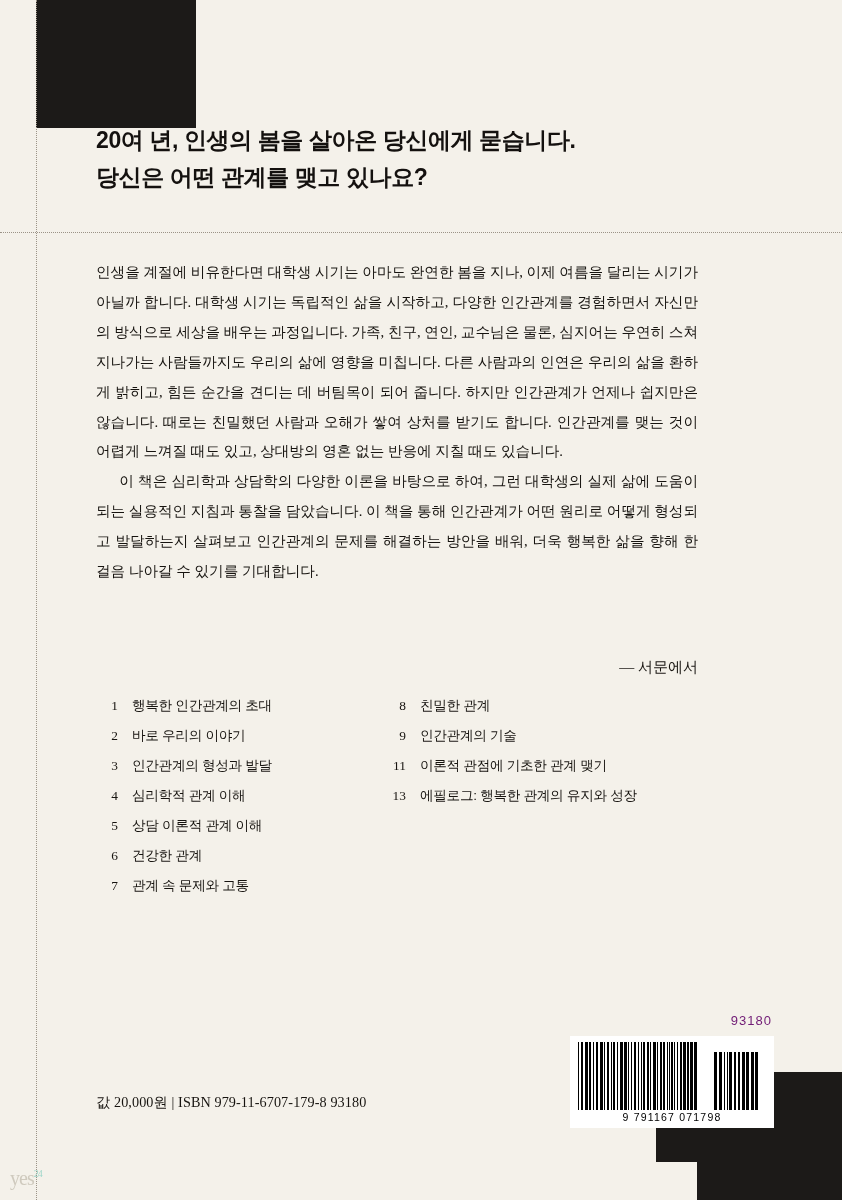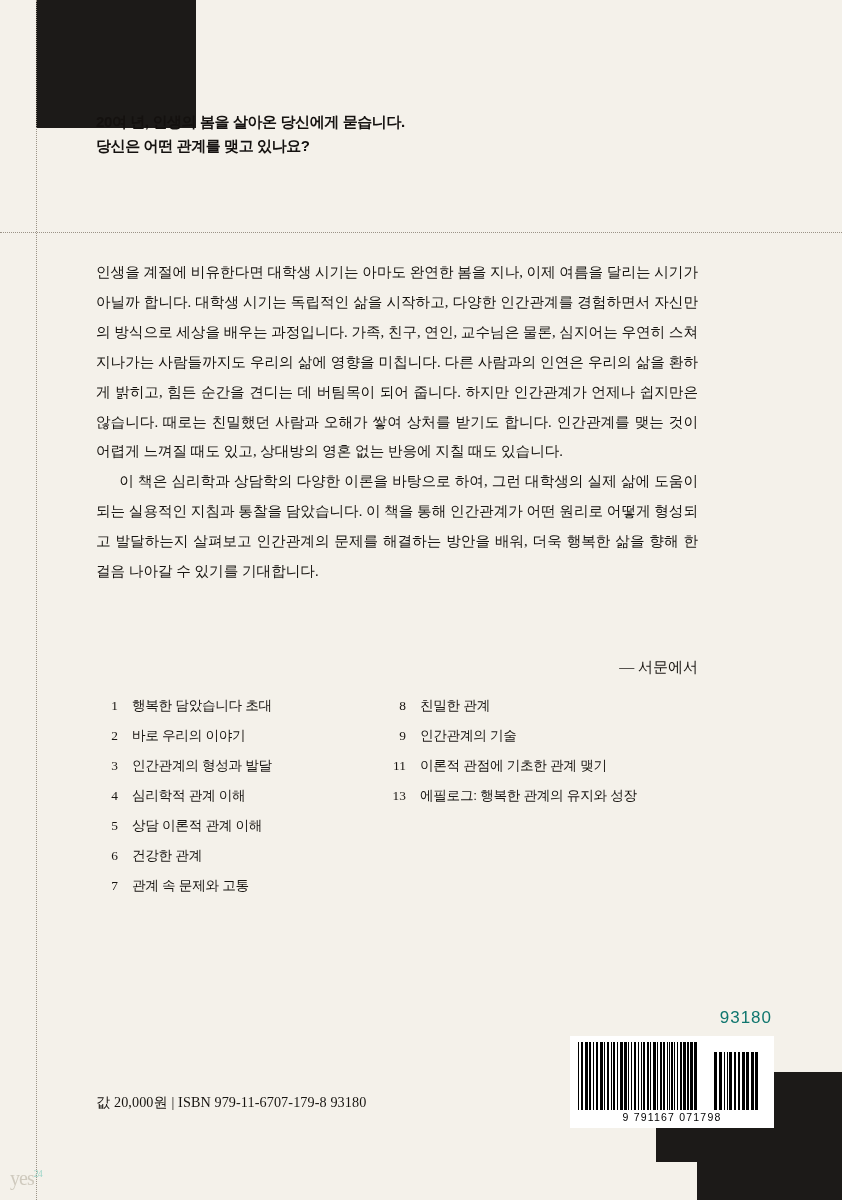--- a/index.html
+++ b/index.html
@@ -67,24 +67,24 @@
     position: absolute;
     left: 36px;
     top: 0;
     height: 1200px;
     border-left: 1px dotted #9b9387;
   }
 
   .headline {
     position: absolute;
     left: 96px;
-    top: 110px;
+    top: 122px;
     width: 700px;
     color: #14110f;
-    font-size: 15px;
+    font-size: 23px;
     font-weight: bold;
     line-height: 1.62;
     letter-spacing: -0.4px;
   }
   .headline div {
     white-space: nowrap;
   }
 
   .body-copy {
     position: absolute;
@@ -155,22 +155,22 @@
     height: 92px;
     background: #ffffff;
     padding: 6px 8px 4px 8px;
     box-sizing: border-box;
   }
   .barcode-isbn-num {
     position: absolute;
     right: 70px;
     bottom: 172px;
     font-family: "Liberation Sans", sans-serif;
-    font-size: 17px;
-    color: #0f766e;
+    font-size: 13px;
+    color: #701a75;
     letter-spacing: 1px;
   }
   .bars {
     height: 68px;
     display: flex;
     align-items: flex-end;
     gap: 0;
   }
   .bars i {
     display: block;
@@ -241,21 +241,21 @@
     <p>인생을 계절에 비유한다면 대학생 시기는 아마도 완연한 봄을 지나, 이제 여름을 달리는 시기가 아닐까 합니다. 대학생 시기는 독립적인 삶을 시작하고, 다양한 인간관계를 경험하면서 자신만의 방식으로 세상을 배우는 과정입니다. 가족, 친구, 연인, 교수님은 물론, 심지어는 우연히 스쳐 지나가는 사람들까지도 우리의 삶에 영향을 미칩니다. 다른 사람과의 인연은 우리의 삶을 환하게 밝히고, 힘든 순간을 견디는 데 버팀목이 되어 줍니다. 하지만 인간관계가 언제나 쉽지만은 않습니다. 때로는 친밀했던 사람과 오해가 쌓여 상처를 받기도 합니다. 인간관계를 맺는 것이 어렵게 느껴질 때도 있고, 상대방의 영혼 없는 반응에 지칠 때도 있습니다.</p>
     <p class="indent">이 책은 심리학과 상담학의 다양한 이론을 바탕으로 하여, 그런 대학생의 실제 삶에 도움이 되는 실용적인 지침과 통찰을 담았습니다. 이 책을 통해 인간관계가 어떤 원리로 어떻게 형성되고 발달하는지 살펴보고 인간관계의 문제를 해결하는 방안을 배워, 더욱 행복한 삶을 향해 한 걸음 나아갈 수 있기를 기대합니다.</p>
   </div>
 
   <div class="attribution">— 서문에서</div>
 
   <div class="toc">
     <div class="toc-col left">
       <div class="toc-row">
         <span class="toc-num">1</span>
-        <span class="toc-label">행복한 담았습니다 초대</span>
+        <span class="toc-label">행복한 인간관계의 초대</span>
       </div>
       <div class="toc-row">
         <span class="toc-num">2</span>
         <span class="toc-label">바로 우리의 이야기</span>
       </div>
       <div class="toc-row">
         <span class="toc-num">3</span>
         <span class="toc-label">인간관계의 형성과 발달</span>
       </div>
       <div class="toc-row">

